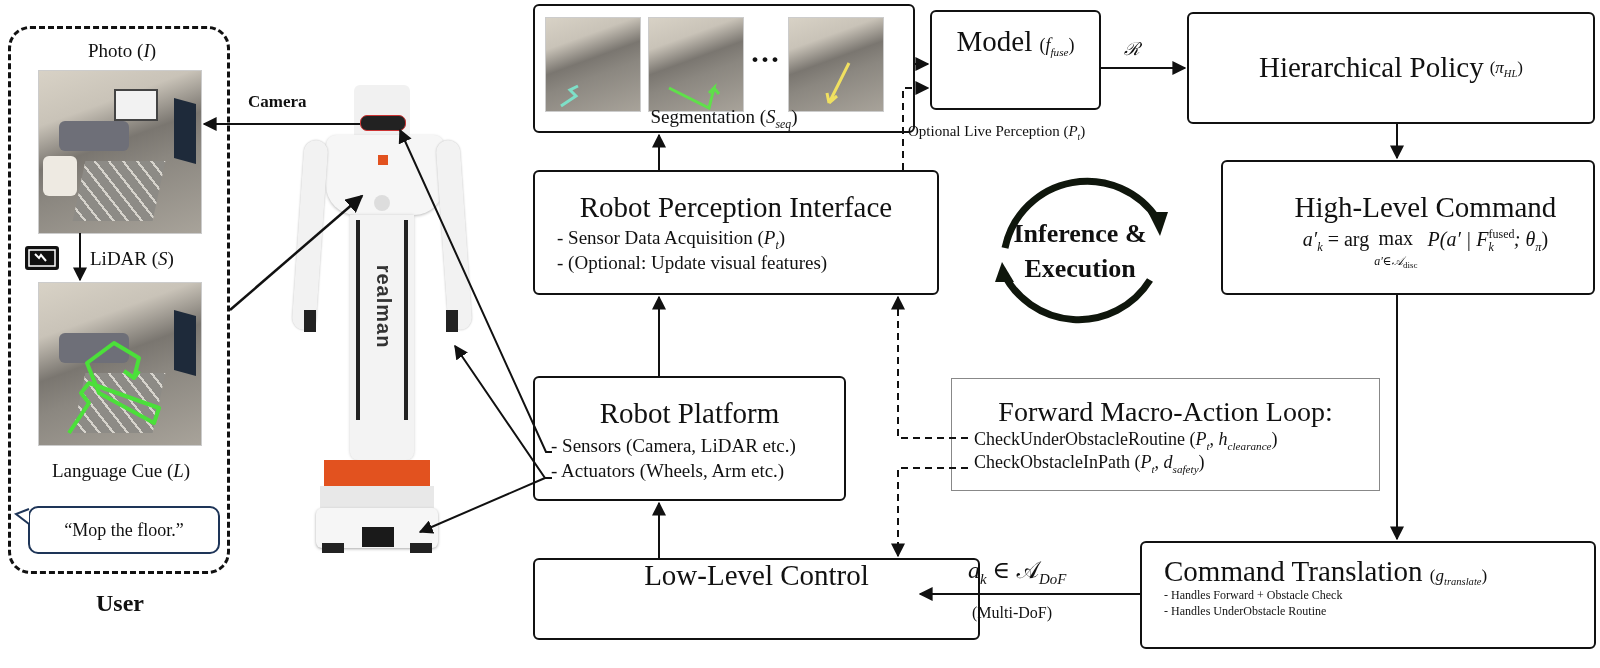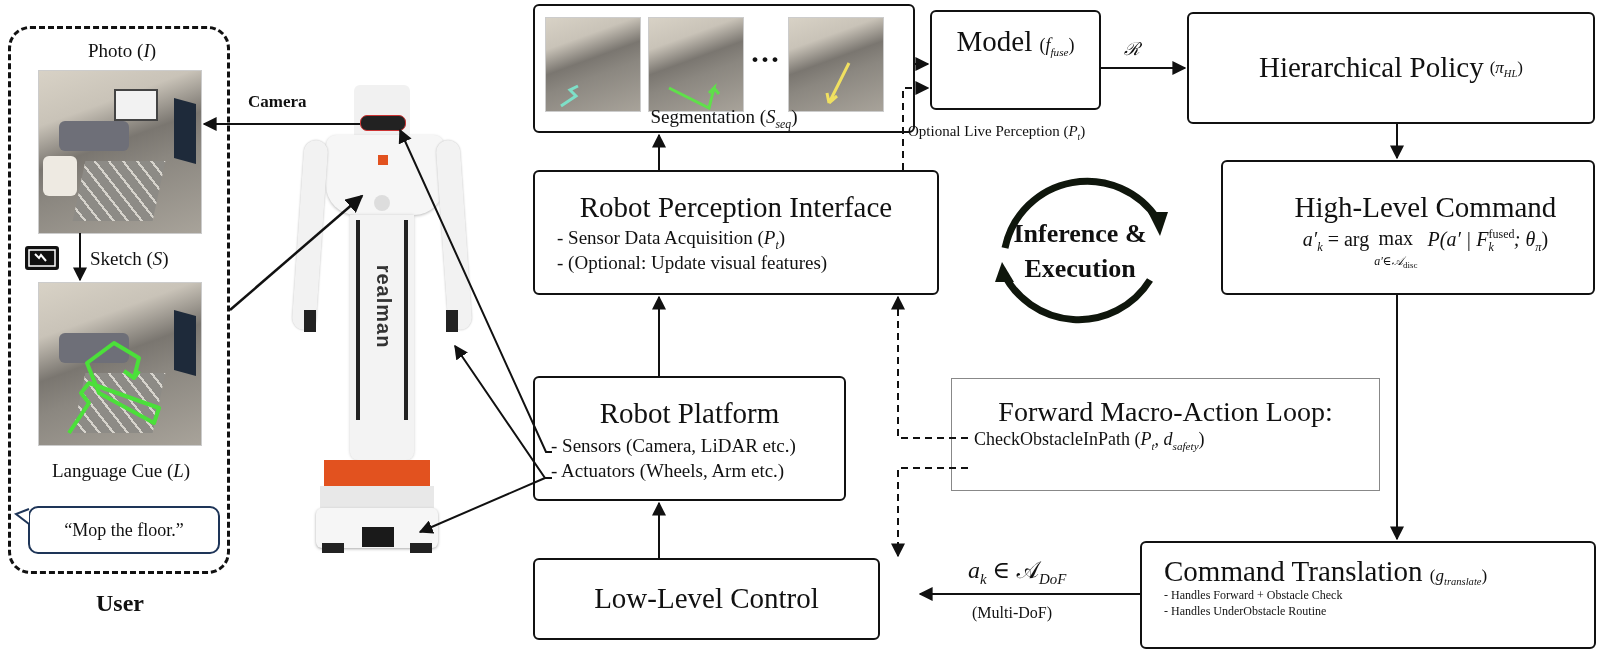--- a/index.html
+++ b/index.html
@@ -38,21 +38,21 @@
 </div>
 
 <div class="abs" style="left:25px;top:246px;width:34px;height:24px;background:#111;border:2px solid #111;border-radius:3px;box-sizing:border-box;">
   <svg width="30" height="20" viewBox="0 0 30 20">
       <rect x="2" y="2" width="26" height="16" fill="#111" stroke="#fff" stroke-width="1.5"></rect>
       <path d="M8 6 L12 10 L14 7 L19 13" stroke="#fff" stroke-width="2" fill="none"></path>
     </svg>
 </div>
 
 <div class="abs" style="left:90px;top:248px;font-size:19px;">
-  <span>Sketch (</span><span class="math">S</span><span>)</span>
+  <span>LiDAR (</span><span class="math">S</span><span>)</span>
 </div>
 
 <div class="photo" style="left:38px;top:282px;width:162px;height:162px;">
   <div class="room">
     <div class="abs" style="left:20px;top:50px;width:70px;height:30px;background:#6e6f78;border-radius:6px;"></div>
     <div class="abs" style="left:40px;top:90px;width:80px;height:60px;background:repeating-linear-gradient(45deg,#8d8b86 0 8px,#d6d3cc 8px 10px);transform:skewX(-12deg);"></div>
     <div class="abs" style="left:135px;top:30px;width:22px;height:60px;background:#1e2a3a;transform:skewY(15deg);"></div>
     <svg class="overlay" width="162" height="162">
       <path d="M30 150 L50 120 L42 110 L50 100 L120 125 L115 140 L60 110 L48 80 L75 60 L100 75 L95 95 L85 88 M95 95 L100 88" stroke="#4be03a" stroke-width="4" fill="none" stroke-linejoin="round"></path>
     </svg>
@@ -180,25 +180,26 @@
   <div class="title" style="padding-top:20px;font-size:29px;">Robot Platform</div>
   <div class="sub" style="padding-left:16px;margin-top:4px;">
     <div>- Sensors (Camera, LiDAR etc.)</div>
     <div>- Actuators (Wheels, Arm etc.)</div>
   </div>
 </div>
 
 <div class="abs" style="left:951px;top:378px;width:429px;height:113px;border:1.5px solid #888;box-sizing:border-box;background:#fff;">
   <div class="title" style="padding-top:18px;font-size:28px;">Forward Macro-Action Loop:</div>
   <div class="sub" style="padding-left:22px;font-size:18px;">
+    <div><span>CheckUnderObstacleRoutine (</span><span class="math">P</span><sub class="math small">t</sub>, <span class="math">h</span><sub class="math small">clearance</sub>)</div>
     <div><span>CheckObstacleInPath (</span><span class="math">P</span><sub class="math small">t</sub>, <span class="math">d</span><sub class="math small">safety</sub>)</div>
   </div>
 </div>
 
-<div class="box" style="left:533px;top:558px;width:347px;height:82px;display:flex;align-items:center;justify-content:center;">
+<div class="box" style="left:533px;top:558px;width:447px;height:82px;display:flex;justify-content:center;">
   <span class="title" style="font-size:29px;">Low-Level Control</span>
 </div>
 <div class="abs" style="left:968px;top:556px;font-size:24px;">
   <span class="math">a</span><sub class="math small">k</sub><span> ∈ 𝒜</span><sub class="math small">DoF</sub>
 </div>
 <div class="abs" style="left:972px;top:604px;font-size:16px;">(Multi-DoF)</div>
 
 <div class="box" style="left:1140px;top:541px;width:456px;height:108px;">
   <div style="padding-left:22px;padding-top:12px;font-size:29px;white-space:nowrap;">
     <span>Command Translation</span>

